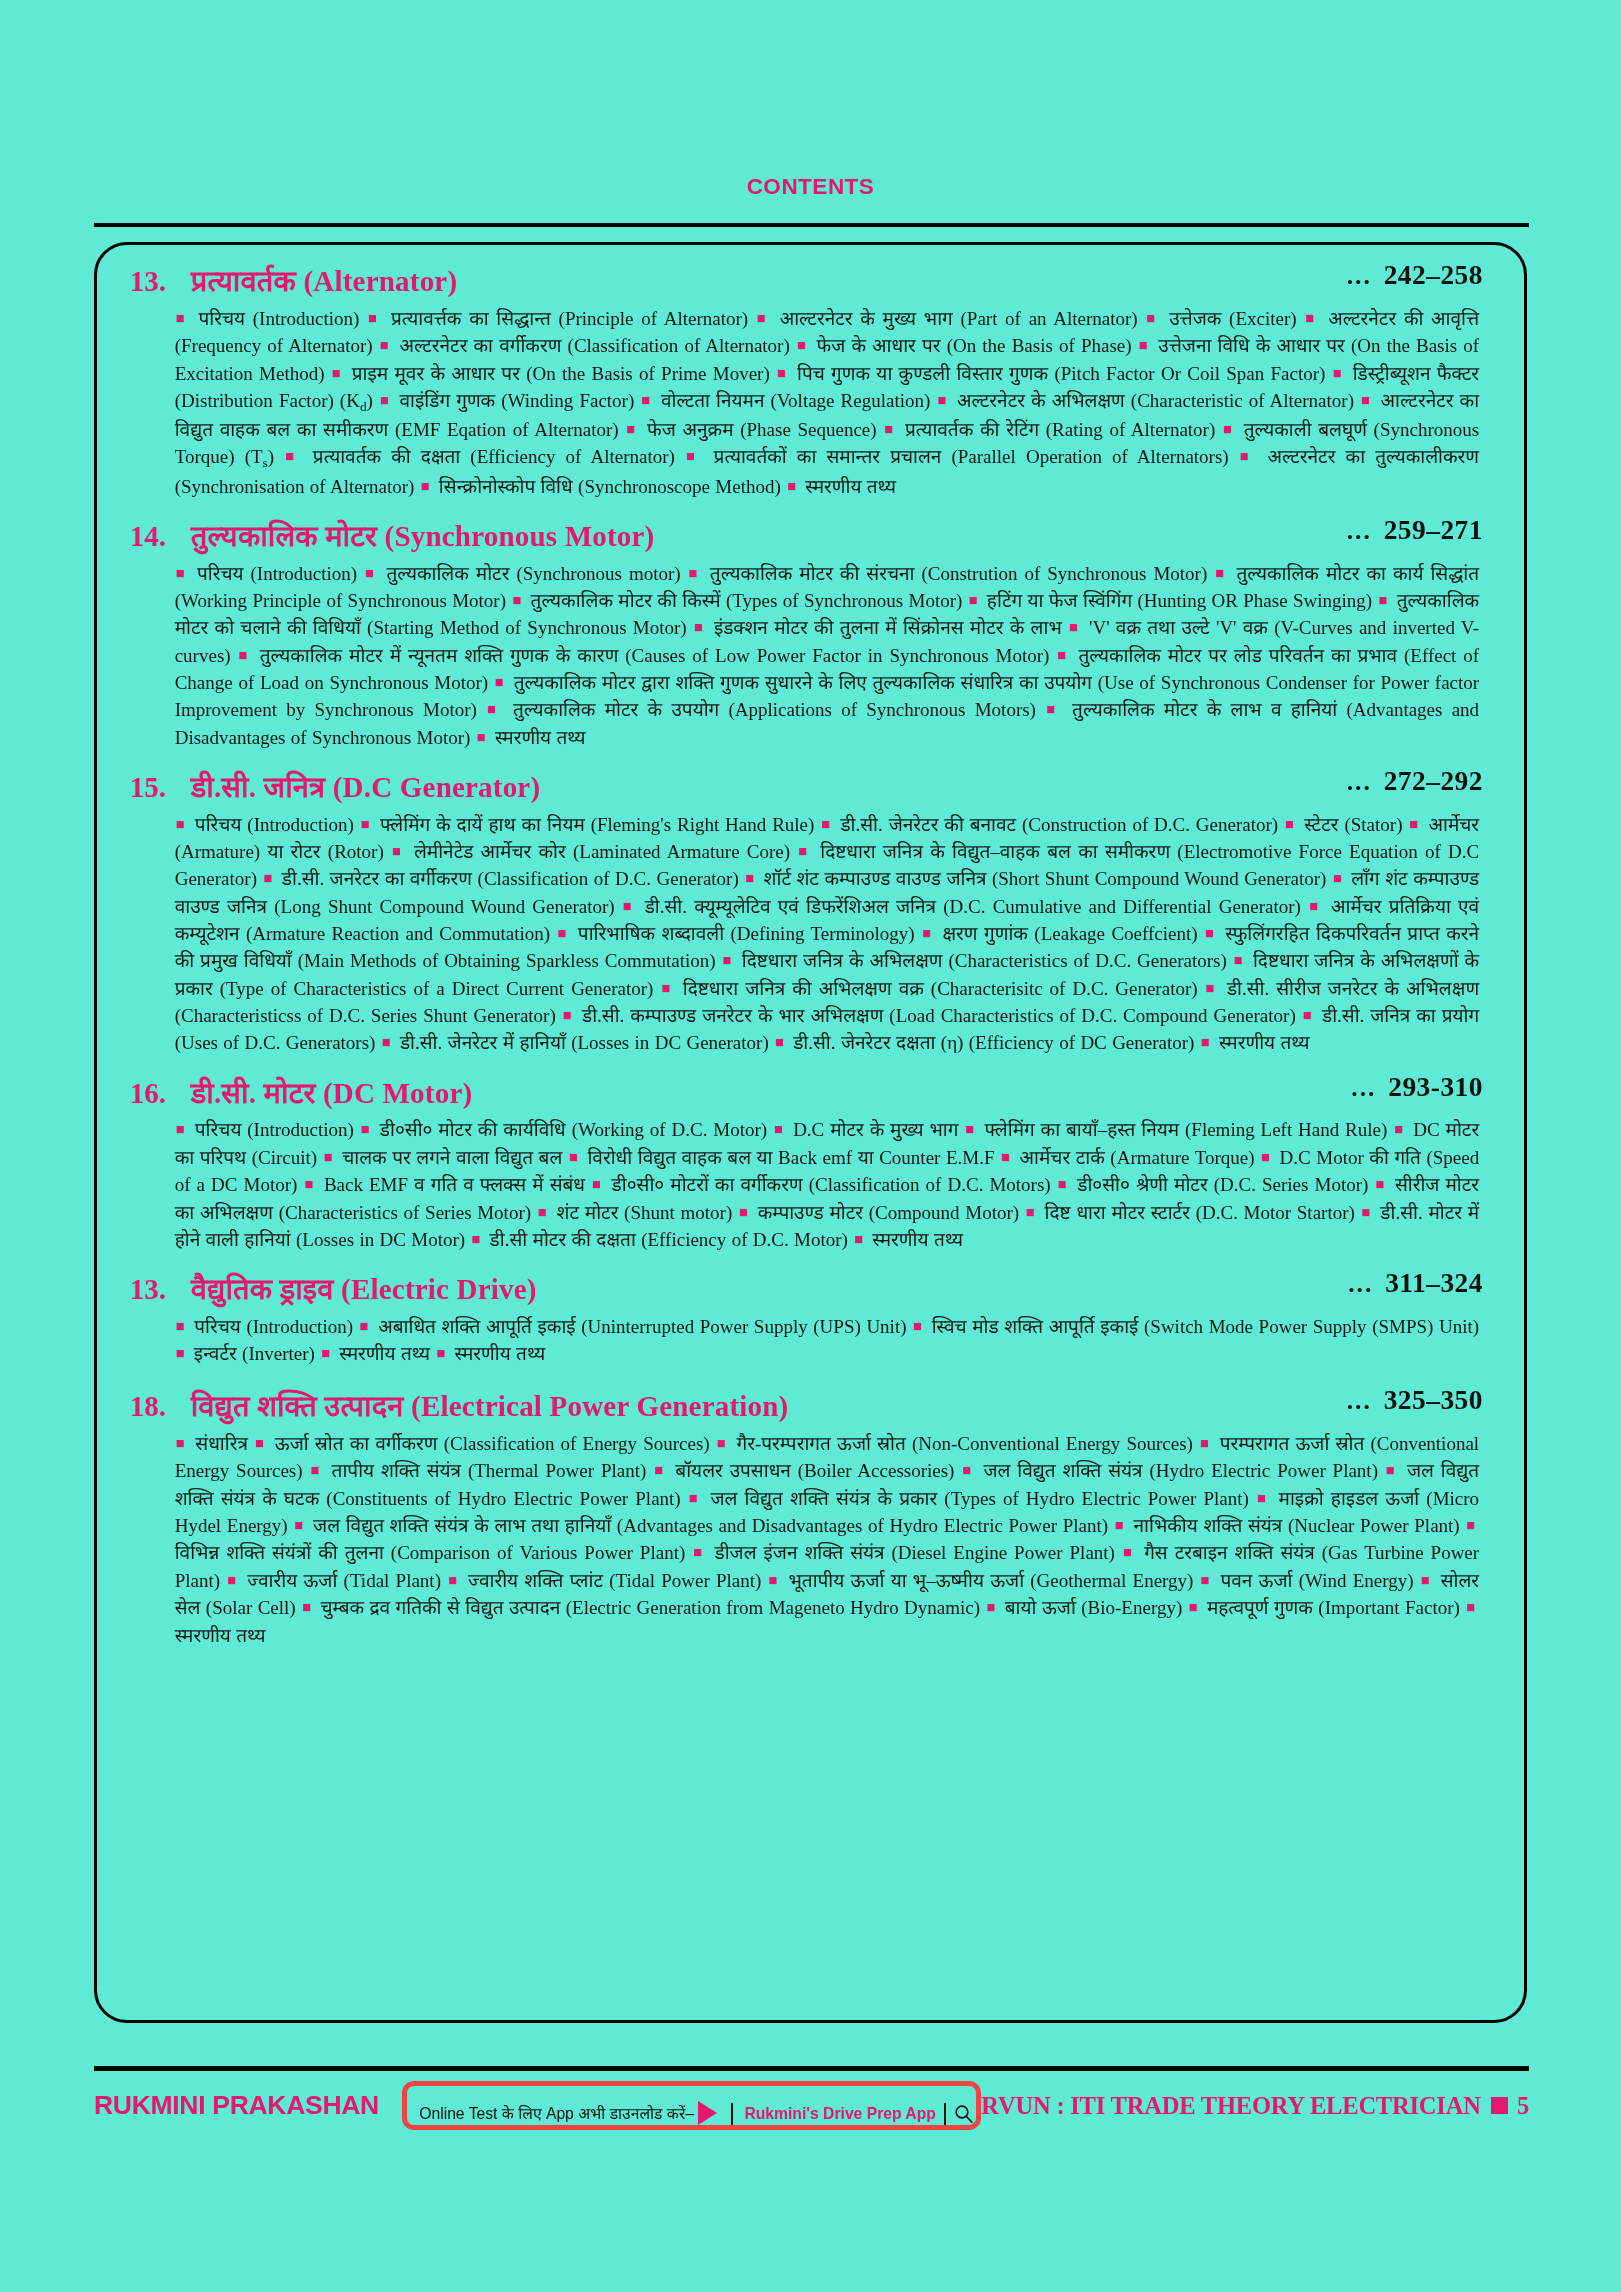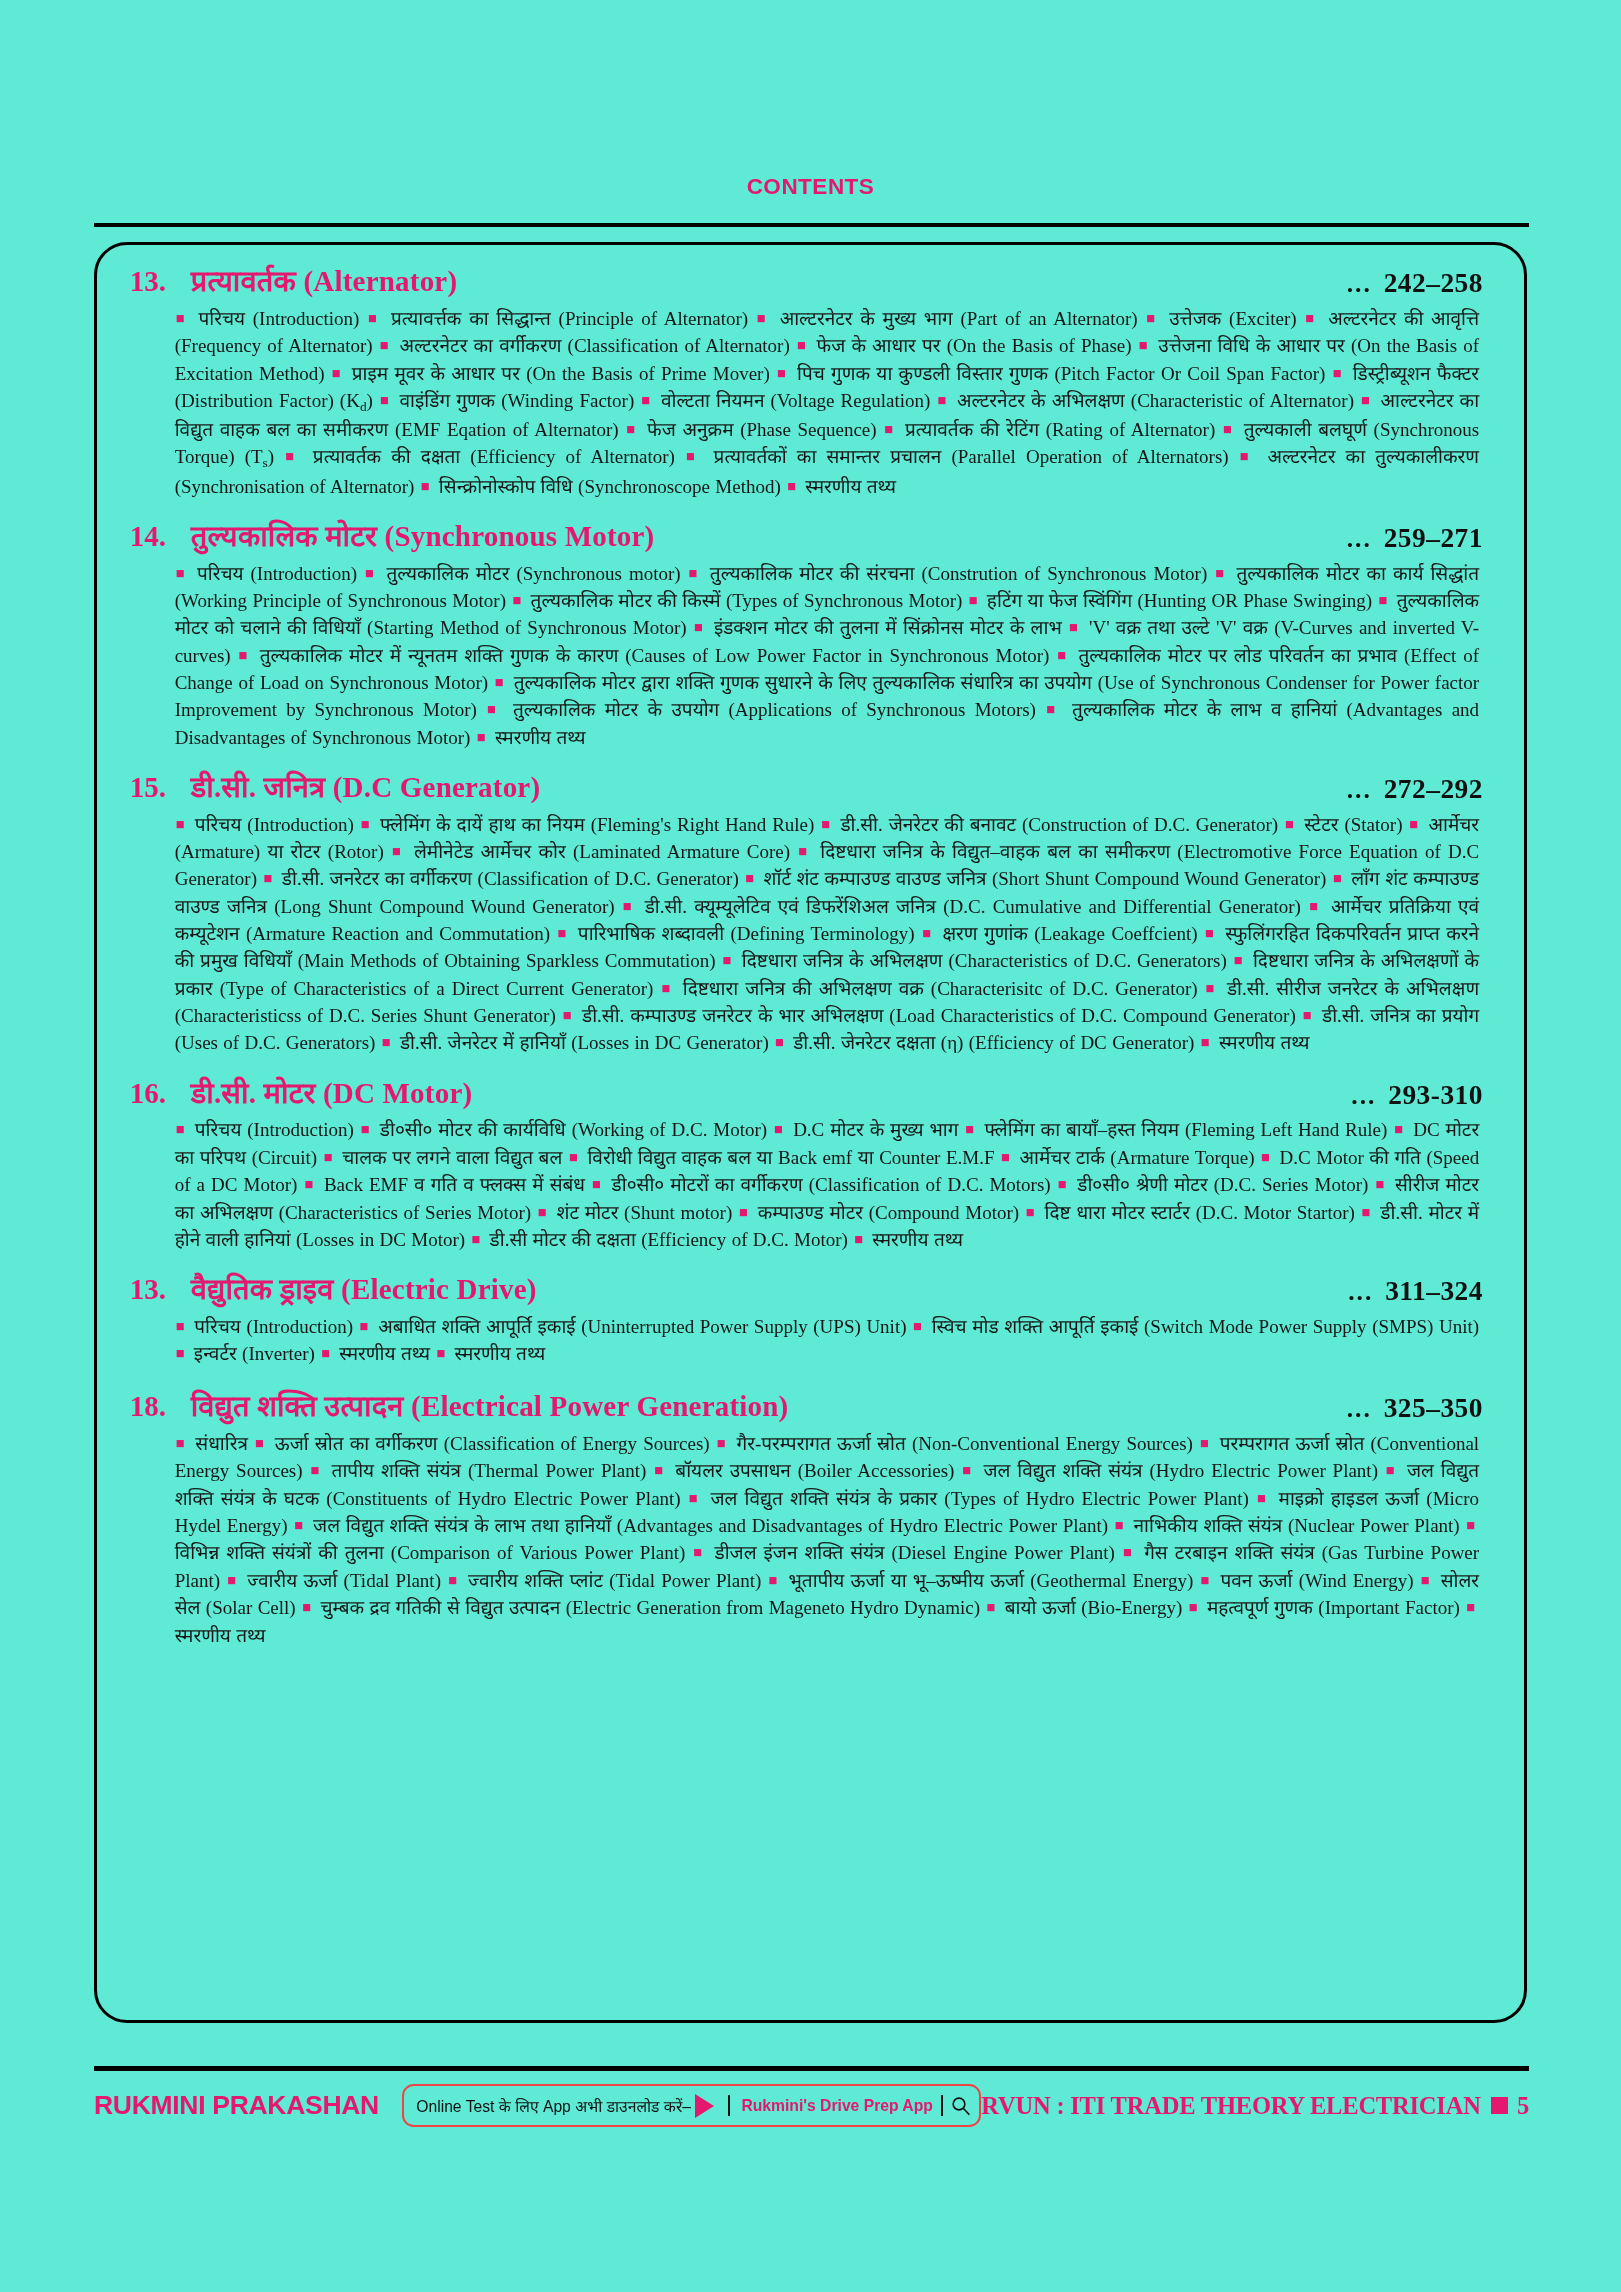--- a/index.html
+++ b/index.html
@@ -62,21 +62,21 @@
     box-sizing: border-box;
     padding: 0 29px 0 13.7px;
   }
 
   
   .chapter {
     margin-bottom: 14.7px;
   }
   .chapter-head {
     display: flex;
-    align-items: flex-end;
+    align-items: flex-start;
     justify-content: space-between;
     white-space: nowrap;
   }
   .chapter-head-left {
     display: flex;
     align-items: baseline;
   }
   .chap-num {
     color: #e5186f;
     font-family: "Liberation Serif", serif;
@@ -154,22 +154,22 @@
   .brand {
     font-family: "Liberation Sans", sans-serif;
     font-weight: bold;
     font-size: 26.5px;
     color: #e5186f;
     letter-spacing: -0.3px;
     white-space: nowrap;
   }
   .app-pill {
     display: flex;
-    align-items: center;
-    border: 2px solid #ef4444;
+    align-items: flex-end;
+    border: 5px solid #ef4444;
     border-radius: 11.8px;
     height: 39px;
     overflow: hidden;
     margin-left: 23.5px;
   }
   .app-pill-left {
     display: flex;
     align-items: center;
     padding: 0 5.9px 0 11.8px;
     font-family: "Liberation Sans", sans-serif;

